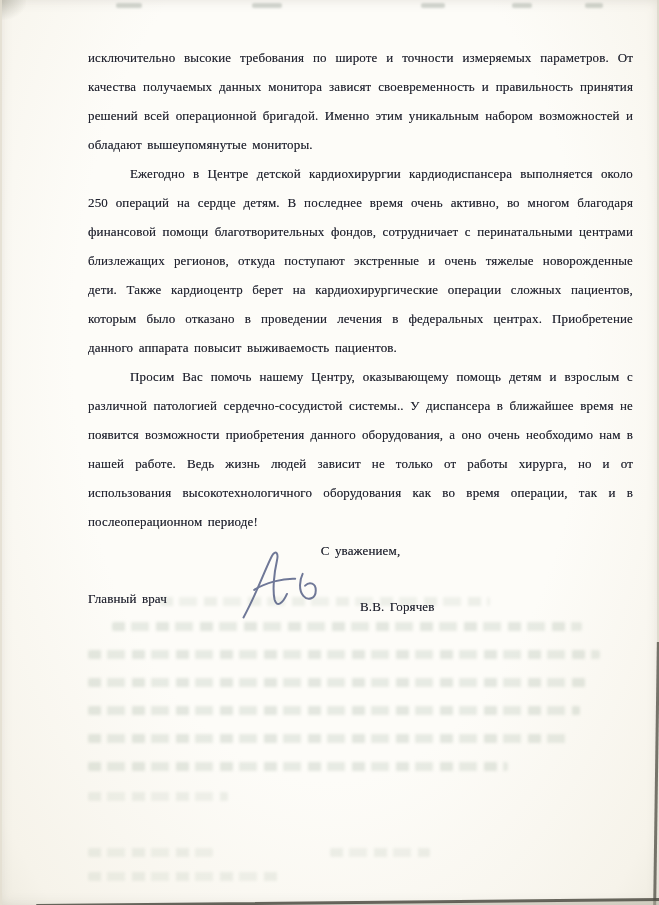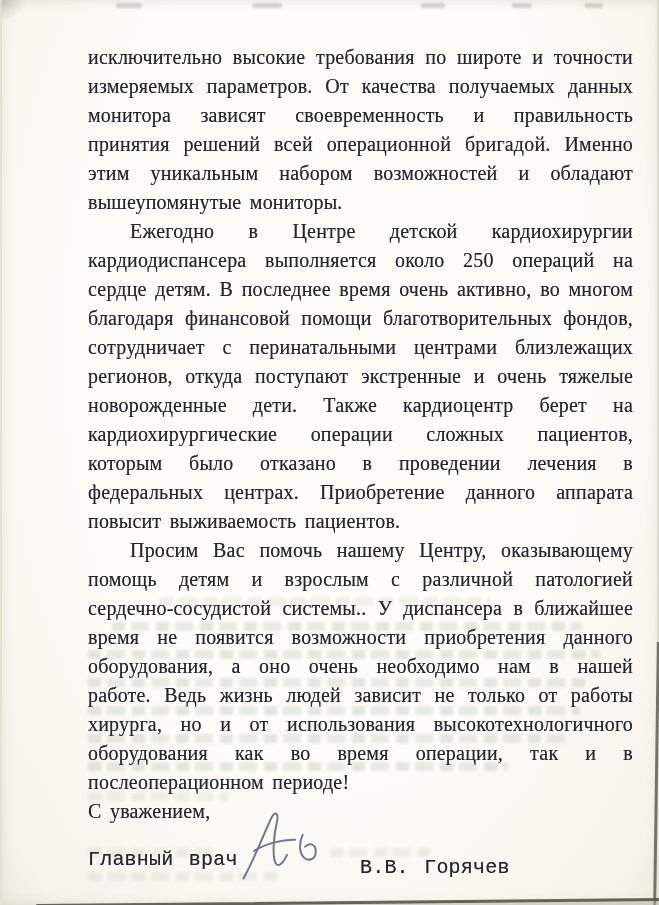--- a/index.html
+++ b/index.html
@@ -18,36 +18,35 @@
     box-shadow: inset 0 0 12px rgba(150,145,130,.25);
     font-family: "Liberation Serif", "DejaVu Serif", serif;
   }
   
   .text-block {
     position: absolute;
     left: 88px;
     top: 43px;
     width: 545px;
     color: #232531;
-    font-size: 20px;
+    font-size: 13px;
     line-height: 29px;
     text-align: justify;
     word-spacing: 0.16em;
     letter-spacing: 0.01em;
     text-shadow: 0 0 0.5px rgba(35,37,49,.55);
   }
   .para { margin: 0; }
   .para.indent { text-indent: 42px; }
-  .closing { margin: 0; text-align: left; }
+  .closing { margin: 0; text-align: center; }
   .sigrow {
     position: relative;
     margin-top: 19px;
     height: 29px;
     text-align: left;
-    font-family: Liberation Mono, monospace;
   }
   .sigrow .signame {
     position: absolute;
     left: 272px;
     top: 8px;
   }
   .signature {
     position: absolute;
     left: 138px;
     top: -38px;

